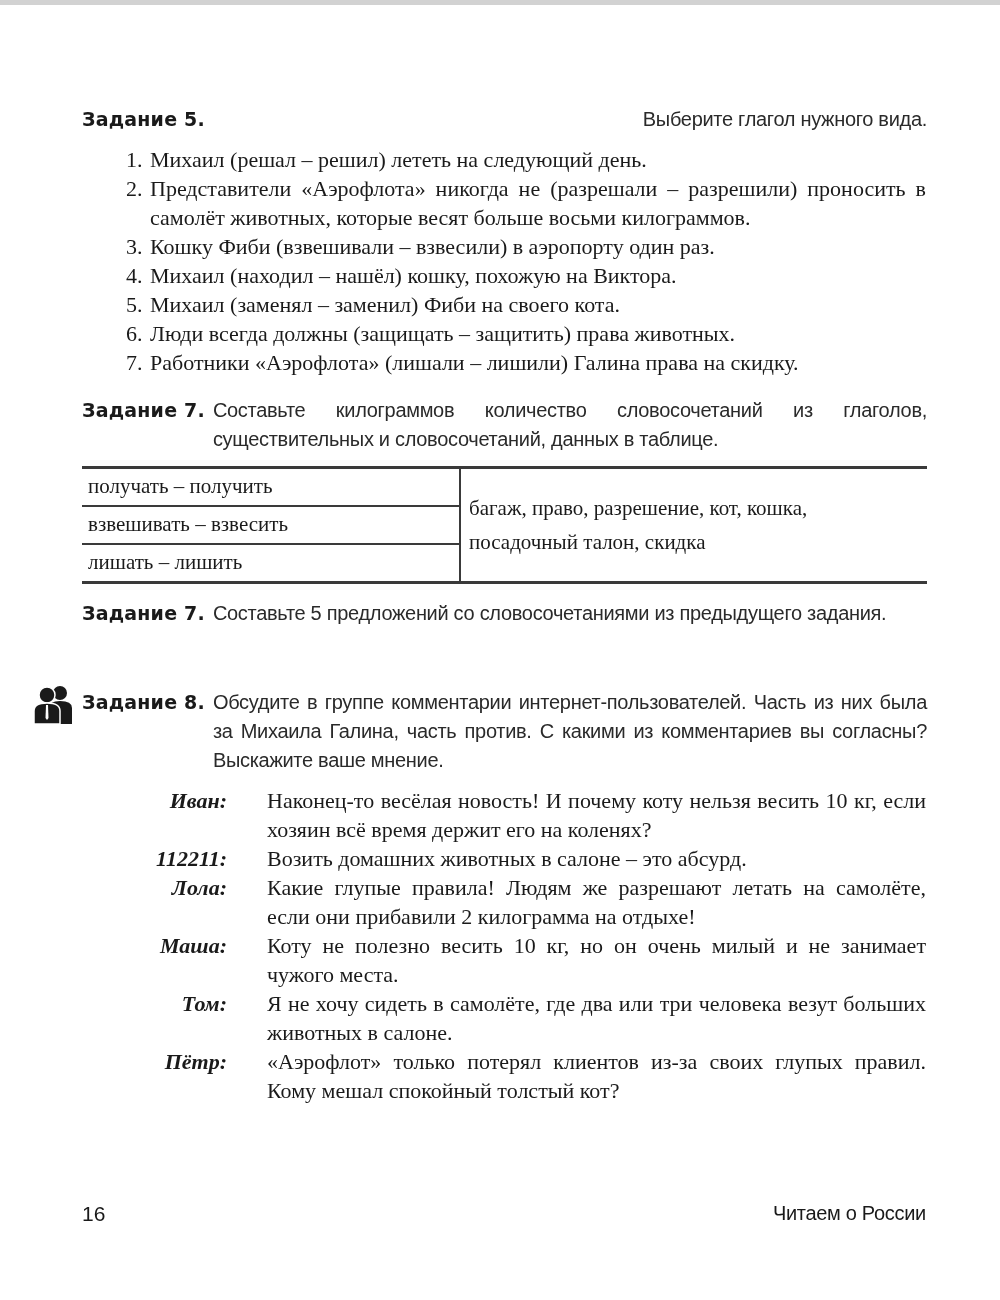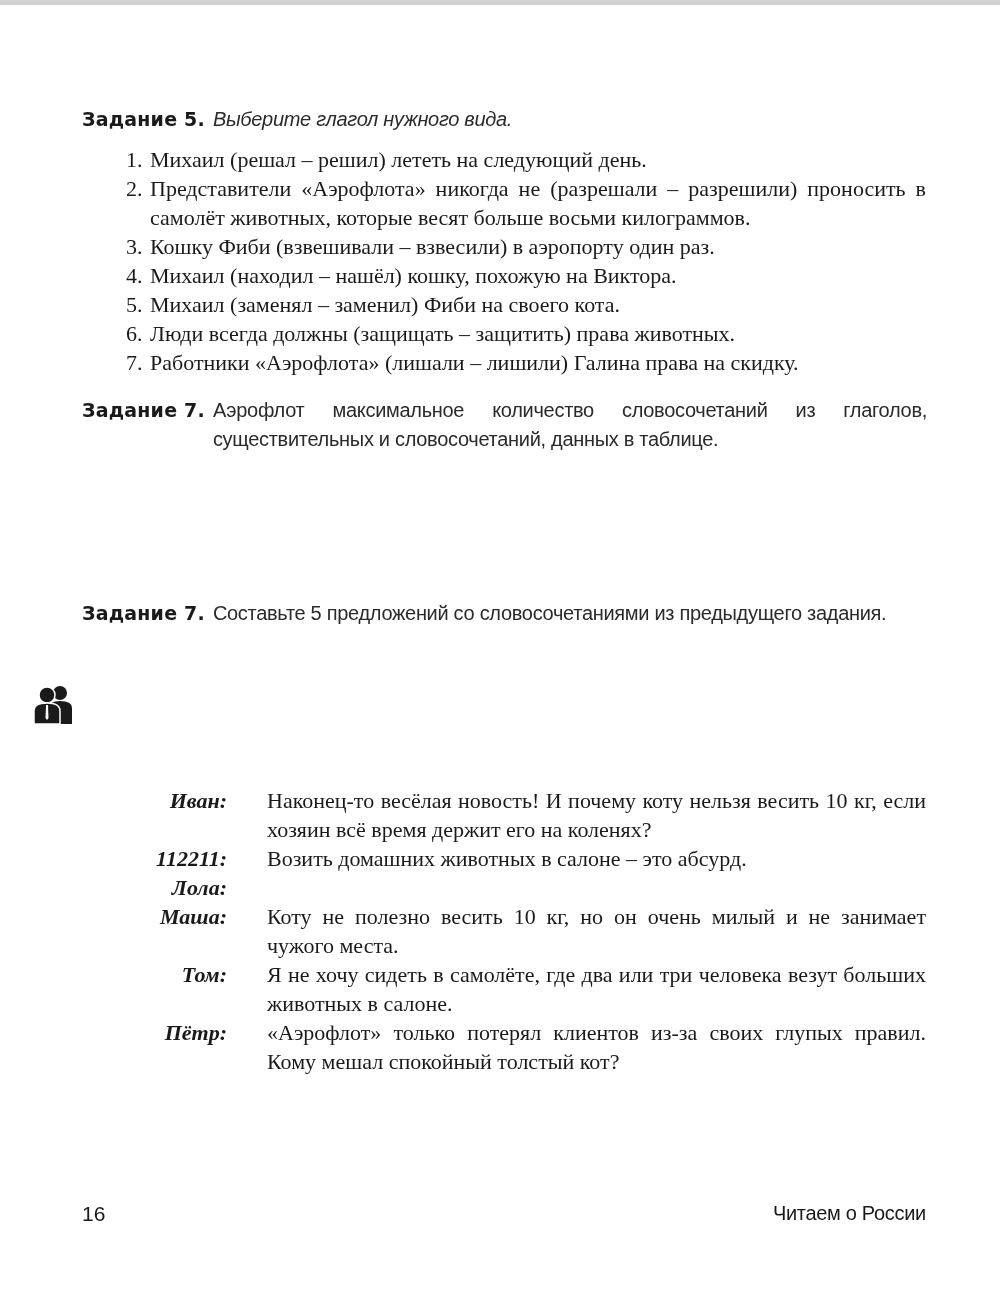--- a/index.html
+++ b/index.html
@@ -50,22 +50,21 @@
       color: #1a1a1a;
     }
     .task-text {
       flex: 1;
       text-align: justify;
       font-family: "Liberation Sans", sans-serif;
       font-stretch: condensed;
       letter-spacing: -0.3px;
     }
     .task-text.inline {
-      text-align: left;
-      font-style: italic;
+      text-align: right;
     }
     .serif {
       font-family: "Liberation Serif", serif;
       font-size: 22px;
       line-height: 29px;
       color: #1a1a1a;
     }
     ol.ex-list {
       list-style: none;
       margin: 0;
@@ -205,52 +204,73 @@
     </li>
     <li>
       <span class="num">7.</span>
       <span class="txt">Работники «Аэрофлота» (лишали – лишили) Галина права на скидку.</span>
     </li>
   </ol>
 
   <div class="task" style="top:396px;">
     <div class="task-head">
       <span class="task-label">Задание 7.</span>
-      <span class="task-text">Аэрофлот максимальное количество словосочетаний из глаголов, существительных и словосочетаний, данных в таблице.</span>
-    </div>
-  </div>
-
+      <span class="task-text">Составьте килограммов количество словосочетаний из глаголов, существительных и словосочетаний, данных в таблице.</span>
+    </div>
+  </div>
+
+  <table class="word-table">
+    <tbody>
+        <tr>
+      <td class="left">получать – получить</td>
+      <td class="right" rowspan="3">багаж, право, разрешение, кот, кошка, посадочный талон, скидка</td>
+    </tr>
+    <tr>
+      <td class="left">взвешивать – взвесить</td>
+    </tr>
+    <tr>
+      <td class="left">лишать – лишить</td>
+    </tr>
+  </tbody>
+    </table>
 
   <div class="task" style="top:599px;">
     <div class="task-head">
       <span class="task-label">Задание 7.</span>
       <span class="task-text">Составьте 5 предложений со словосочетаниями из предыдущего задания.</span>
     </div>
   </div>
 
   <svg class="group-icon" viewBox="0 0 46 40">
     <circle cx="28" cy="9" r="7" fill="#1a1a1a"></circle>
     <path d="M17 40 L17 24 Q17 17 28 17 Q40 17 40 24 L40 40 Z" fill="#1a1a1a"></path>
     <circle cx="15" cy="11" r="8" fill="#1a1a1a" stroke="#fff" stroke-width="1.5"></circle>
     <path d="M2 40 L2 27 Q2 19 15 19 Q28 19 28 27 L28 40 Z" fill="#1a1a1a" stroke="#fff" stroke-width="1.5"></path>
     <path d="M14 21 L16 21 L16.5 34 L15 36 L13.5 34 Z" fill="#fff"></path>
   </svg>
 
+  <div class="task" style="top:688px;">
+    <div class="task-head">
+      <span class="task-label">Задание 8.</span>
+      <span class="task-text">Обсудите в группе комментарии интернет-пользователей. Часть из них была за Михаила Галина, часть против. С какими из комментариев вы согласны? Выскажите ваше мнение.</span>
+    </div>
+  </div>
 
   <div class="comments serif">
     <div class="comment">
       <span class="who">Иван:</span>
       <span class="what">Наконец-то весёлая новость! И почему коту нельзя весить 10 кг, если хозяин всё время держит его на коленях?</span>
     </div>
     <div class="comment">
       <span class="who">112211:</span>
       <span class="what">Возить домашних животных в салоне – это абсурд.</span>
     </div>
     <div class="comment">
       <span class="who">Лола:</span>
+      <span class="what">Какие глупые правила! Людям же разрешают летать на самолёте, если они прибавили 2 килограмма на отдыхе!</span>
     </div>
     <div class="comment">
       <span class="who">Маша:</span>
       <span class="what">Коту не полезно весить 10 кг, но он очень милый и не занимает чужого места.</span>
     </div>
     <div class="comment">
       <span class="who">Том:</span>
       <span class="what">Я не хочу сидеть в самолёте, где два или три человека везут больших животных в салоне.</span>
     </div>
     <div class="comment">

